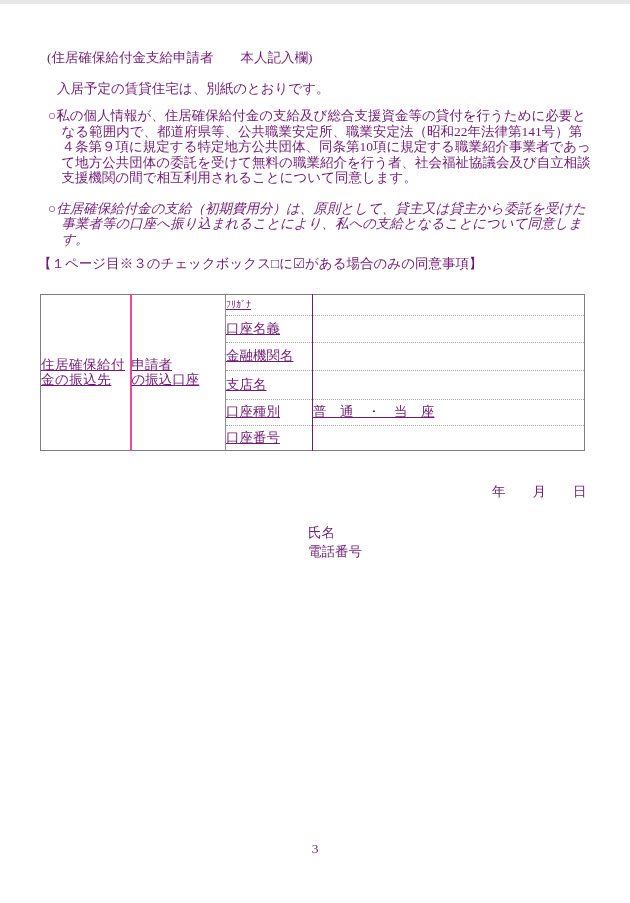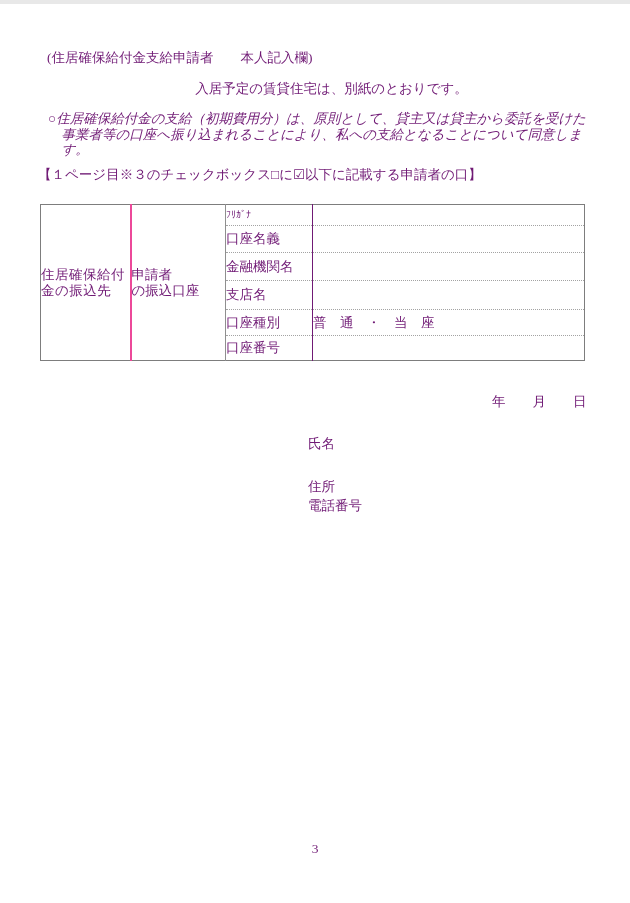--- a/index.html
+++ b/index.html
@@ -10,42 +10,42 @@
     background:#ffffff;
     box-sizing:border-box;
     padding:46px 24px 0 38px;
     font-family:"Liberation Serif","DejaVu Serif",serif;
     font-size:13.5px;
     line-height:15.5px;
     color:#701a75;
     overflow:hidden;
   }
   .title { margin-left:9px; }
-  .intro { margin-left:19px; margin-top:15px;text-align:center; }
+  .intro { margin-left:19px; margin-top:15px; }
   .para {
     margin-left:10px;
     padding-left:1em;
     text-indent:-1em;
     white-space:pre-wrap;
   }
   .p1 { margin-top:12px; }
   .p2 { margin-top:15px;font-style:italic; }
   .cond-heading { margin-top:9px; white-space:pre-wrap; }
   .p3 { margin-top:0; }
   .p4 { margin-top:11px; }
 
   table.bank {
     border-collapse:collapse;
     table-layout:fixed;
     width:544px;
     margin-top:22px;
     margin-left:2px;
     border:1.5px solid #7d7d7d;
   }
-  table.bank td { padding:0; vertical-align:middle; }
+  table.bank td { padding:0; vertical-align:middle;text-decoration:underline; }
   .r1 { height:21px; }
   .r2 { height:27px; }
   .r3 { height:28px; }
   .r4 { height:29px; }
   .r5 { height:26px; }
   .r6 { height:25px; }
   td.hdr1 { padding-left:7px; letter-spacing:0.5px; white-space:pre; }
   td.hdr2 { border-left:2px solid #ec4899; padding-left:8px; white-space:pre; }
   td.lbl  { border-left:1px solid #8f8f8f; border-top:1px dotted #a3a3a3; padding-left:8px; white-space:nowrap; }
   td.val  { border-left:1px solid #701a75; border-top:1px dotted #a3a3a3; text-align:left; white-space:pre; }
@@ -65,25 +65,30 @@
 </style>
 </head>
 <body>
 
 <div class="page">
 
   <div class="title">(住居確保給付金支給申請者　　本人記入欄)</div>
 
   <div class="intro">入居予定の賃貸住宅は、別紙のとおりです。</div>
 
+  <div class="para p1">○私の個人情報が、住居確保給付金の支給及び総合支援資金等の貸付を行うために必要と
+なる範囲内で、都道府県等、公共職業安定所、職業安定法（昭和22年法律第141号）第
+４条第９項に規定する特定地方公共団体、同条第10項に規定する職業紹介事業者であっ
+て地方公共団体の委託を受けて無料の職業紹介を行う者、社会福祉協議会及び自立相談
+支援機関の間で相互利用されることについて同意します。</div>
 
   <div class="para p2">○住居確保給付金の支給（初期費用分）は、原則として、貸主又は貸主から委託を受けた
 事業者等の口座へ振り込まれることにより、私への支給となることについて同意します。</div>
 
-  <div class="cond-heading">【１ページ目※３のチェックボックス□に☑以下に記載する申請者の口】</div>
+  <div class="cond-heading">【１ページ目※３のチェックボックス□に☑がある場合のみの同意事項】</div>
 
 
 
   <table class="bank">
     <colgroup>
       <col style="width:90px">
       <col style="width:95px">
       <col style="width:87px">
       <col style="width:272px">
     </colgroup>
@@ -116,19 +121,18 @@
       <td class="lbl">口座番号</td>
       <td class="val"></td>
     </tr>
   </tbody>
     </table>
 
   <div class="date-line">年　　月　　日</div>
 
   <div class="sig-name">氏名</div>
 
-  <div class="sig-addr">住所</div>
 
   <div class="sig-phone">電話番号</div>
 
   <div class="page-number">3</div>
 
 </div>
 
 </body></html>

